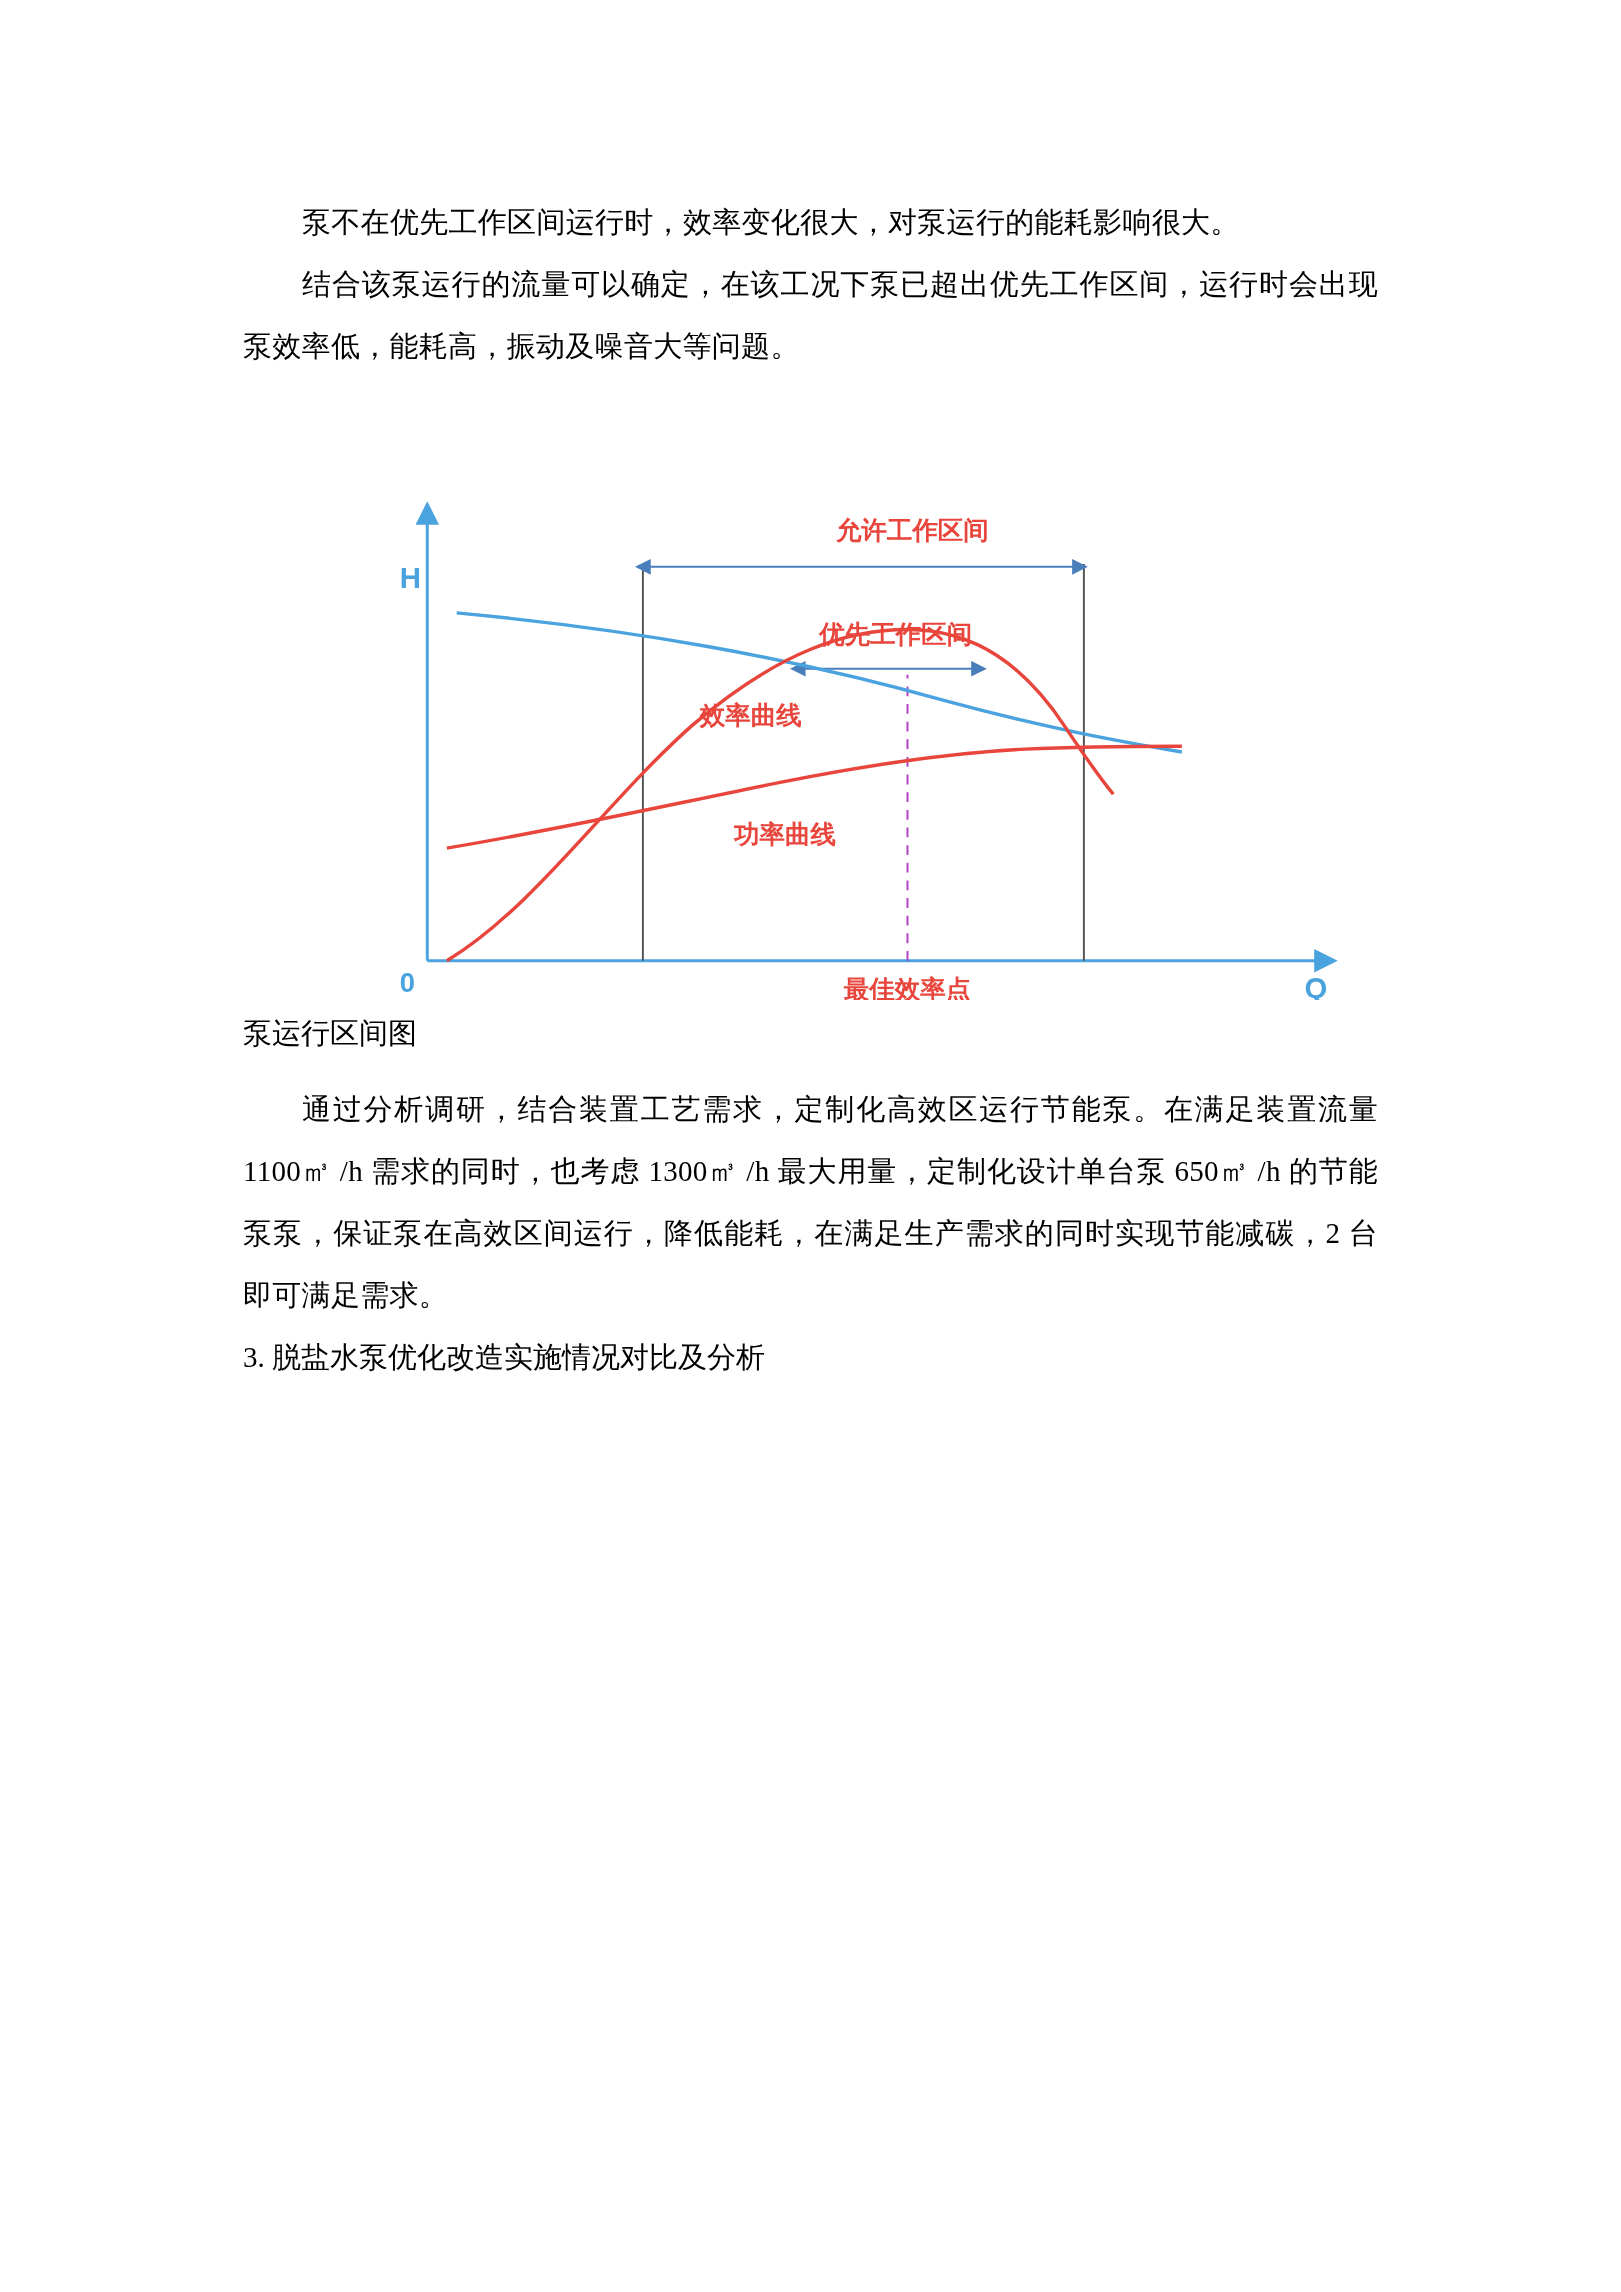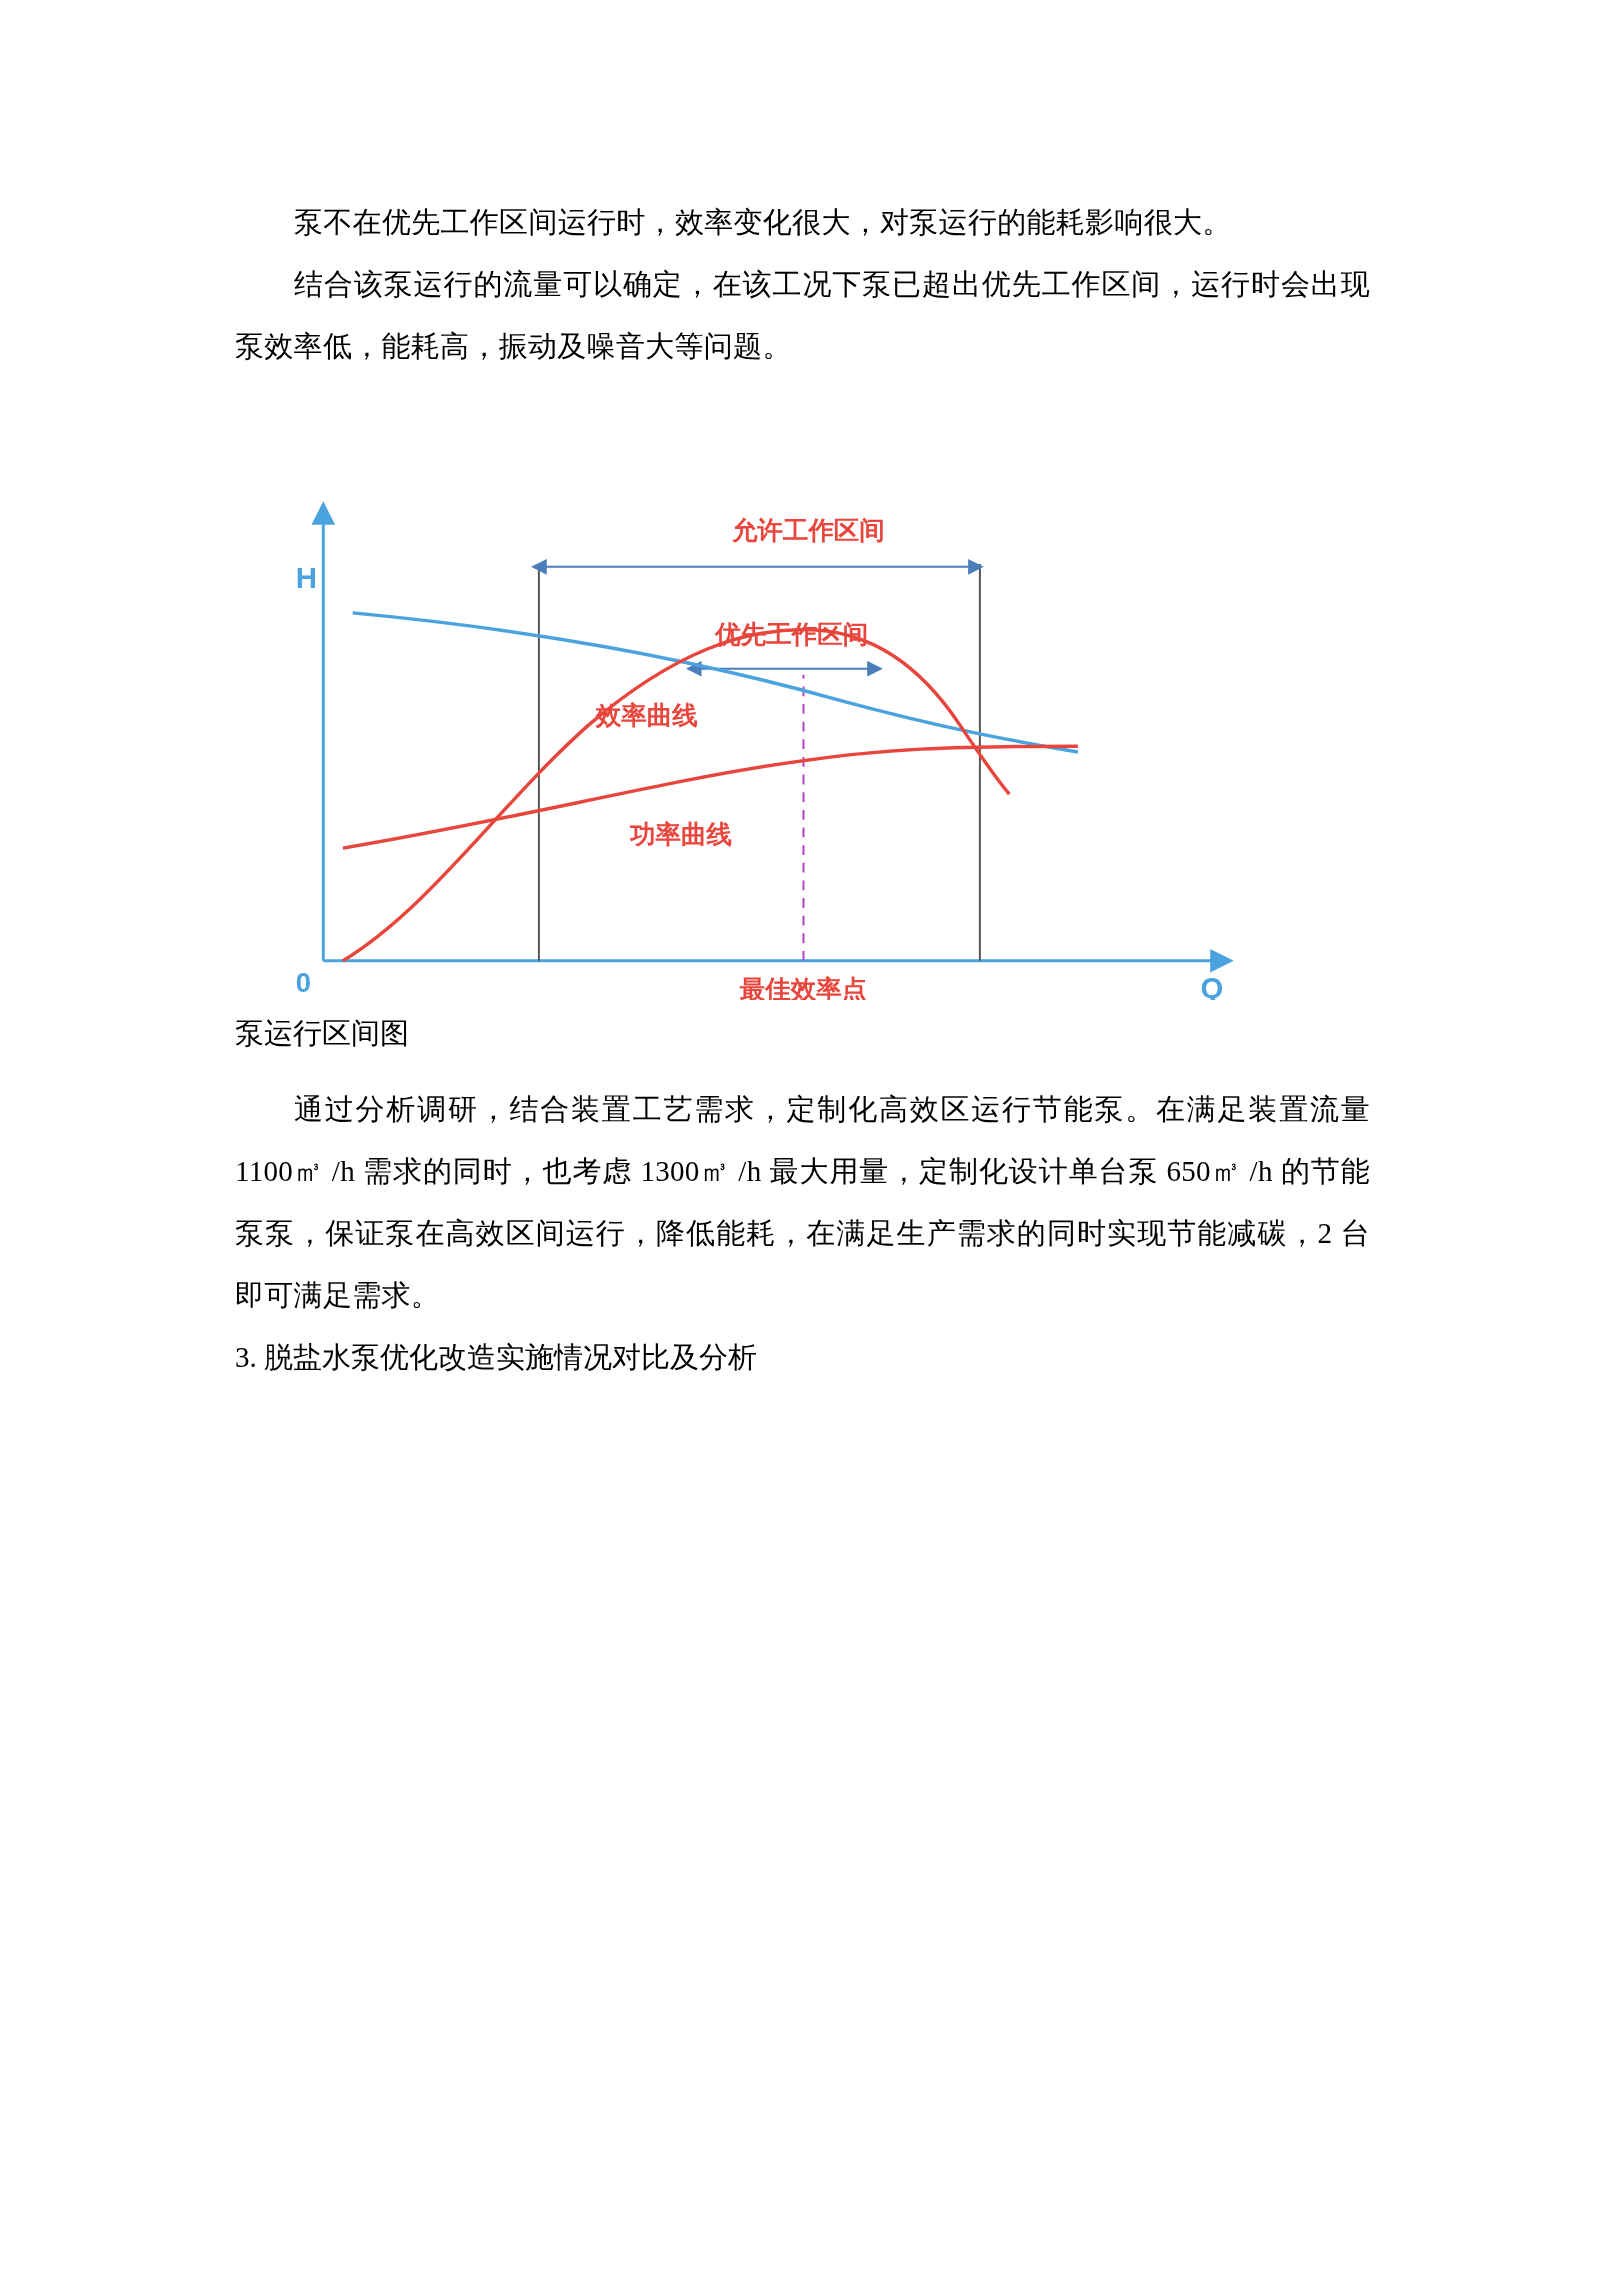--- a/index.html
+++ b/index.html
@@ -18,21 +18,21 @@
   .page {
     position: absolute;
     left: 0; top: 0;
     width: 1621px;
     height: 2293px;
     box-sizing: border-box;
     padding: 0;
   }
   .content {
     position: absolute;
-    left: 235px;
+    left: 243px;
     top: 191px;
     width: 1135px;
   }
   p.para {
     margin: 0 0 0 0;
     font-size: 29px;
     line-height: 62px;
     text-align: justify;
     text-indent: 59px;
     letter-spacing: 0.3px;
@@ -43,21 +43,21 @@
     position: relative;
   }
   .figure-caption {
     font-size: 29px;
     line-height: 55px;
     margin-top: 5.9px;
   }
   .fig-wrap {
     width: 100%;
     display: flex;
-    justify-content: flex-start;
+    justify-content: flex-end;
   }
   svg.pumpchart {
     display: block;
   }
   .spacer-sm { height: 17.6px; }
   .sec-head {
     font-size: 29px;
     line-height: 62px;
     margin: 0;
     text-indent: 0;

